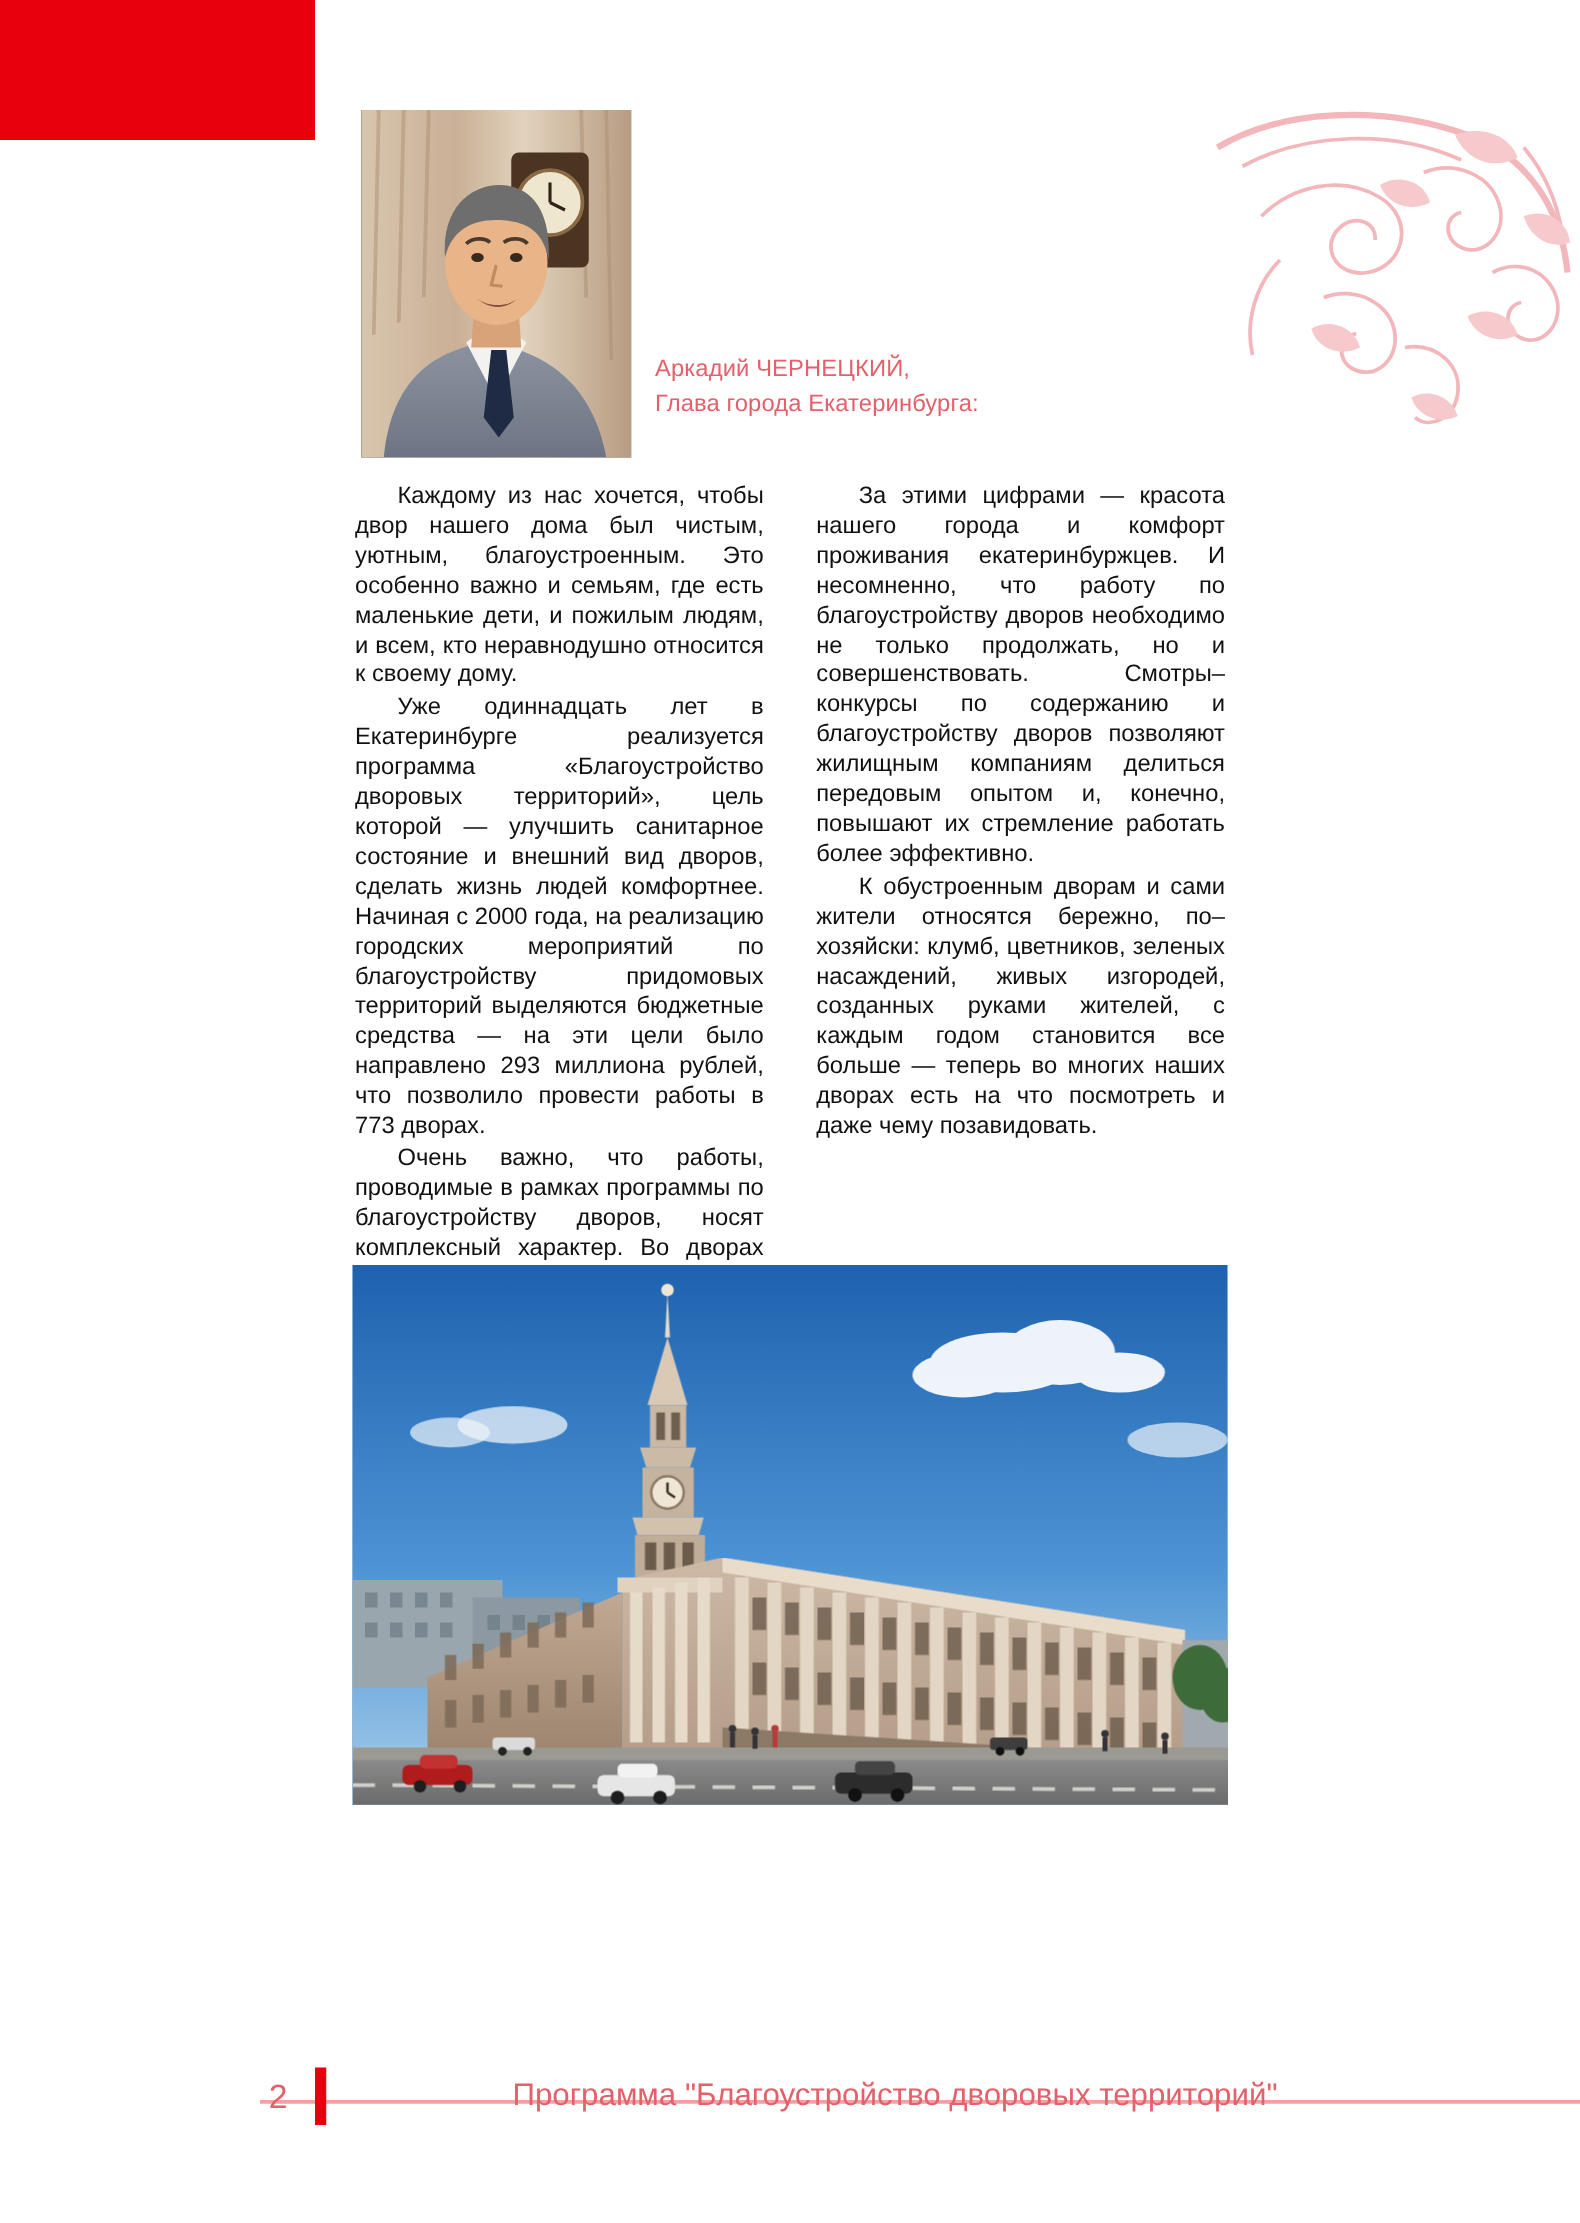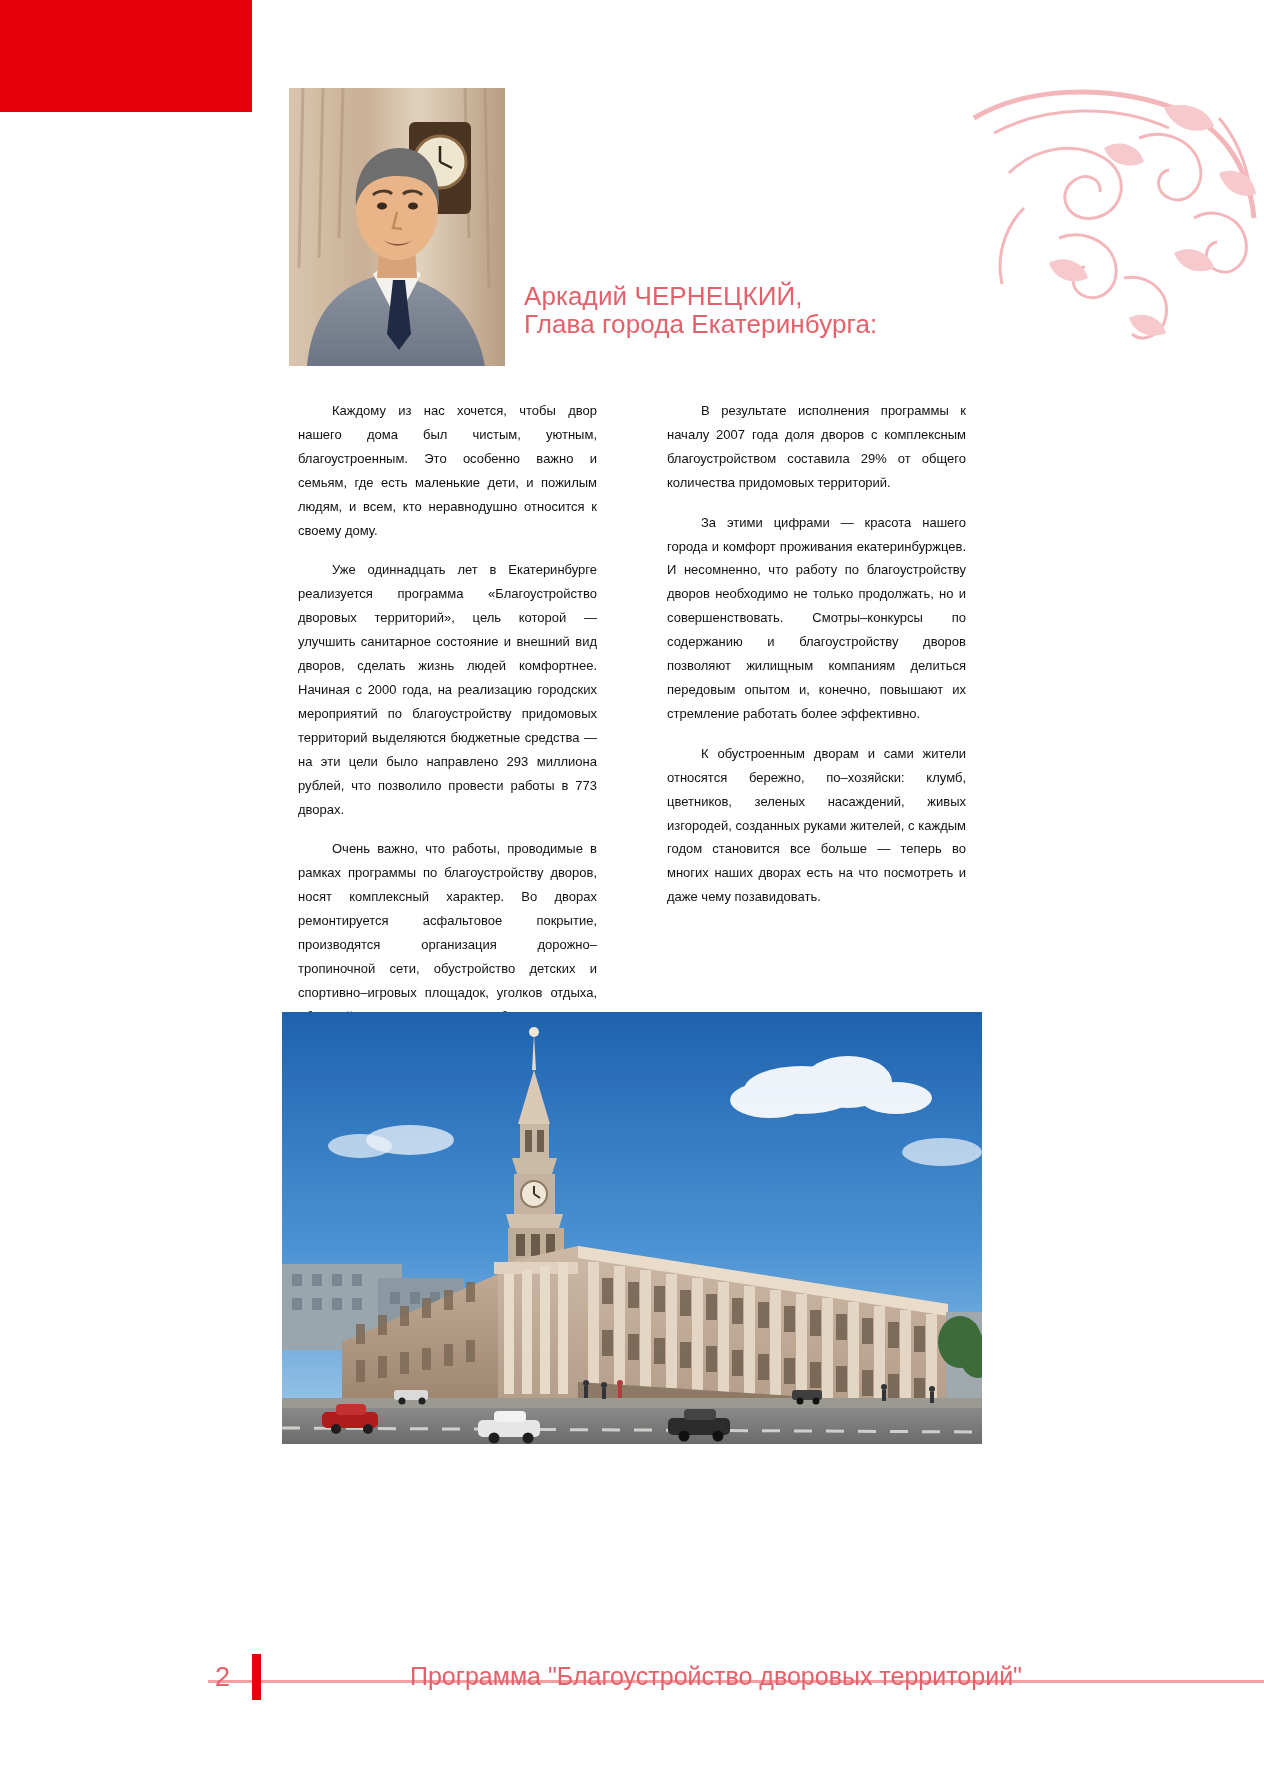--- a/index.html
+++ b/index.html
@@ -49,39 +49,39 @@
   }
   .portrait svg { display: block; }
 
   
   .attribution {
     position: absolute;
     left: 524px;
     top: 282px;
     width: 520px;
     color: #e4606a;
-    font-size: 26px;
+    font-size: 19px;
     line-height: 28px;
     letter-spacing: 0.1px;
   }
   .attribution .line { display: block; white-space: nowrap; }
 
   
   .columns {
     position: absolute;
     left: 282px;
     top: 383px;
     width: 700px;
     display: flex;
     gap: 38px;
   }
   .col { width: 331px; }
   .col p {
-    margin: 16px;
-    font-size: 13px;
+    margin: 2px;
+    font-size: 19px;
     line-height: 23.9px;
     text-align: justify;
     text-indent: 34px;
     color: #111;
   }
   .col p.noindent { text-indent: 0; }
 
   
   .cityhall {
     position: absolute;
@@ -220,21 +220,20 @@
   <span class="line">Глава города Екатеринбурга:</span>
 </div>
 
 <div class="columns">
   <div class="col">
     <p>Каждому из нас хочется, чтобы двор нашего дома был чистым, уютным, благоустроенным. Это особенно  важно и семьям, где есть маленькие дети, и пожилым людям, и всем, кто неравнодушно относится к своему дому.</p>
     <p>Уже одиннадцать лет в Екатеринбурге реализуется программа «Благоустройство дворовых территорий», цель которой — улучшить санитарное состояние и внешний вид дворов, сделать жизнь людей комфортнее. Начиная с 2000 года, на реализацию городских мероприятий по благоустройству придомовых территорий выделяются бюджетные средства — на эти цели было направлено 293 миллиона рублей, что позволило провести работы в 773 дворах.</p>
     <p>Очень важно, что работы, проводимые в рамках программы по благоустройству дворов, носят комплексный характер. Во дворах ремонтируется асфальтовое покрытие, производятся организация дорожно–тропиночной сети, обустройство детских и спортивно–игровых площадок, уголков отдыха, обустройство мест мусоросбора, ремонт контейнерных площадок, озеленение, устройство газонов</p>
   </div>
   <div class="col">
-    <p>В результате исполнения программы к началу 2007 года доля дворов с комплексным благоустройством составила 29% от общего количества придомовых территорий.</p>
     <p>За этими цифрами — красота нашего города и комфорт проживания екатеринбуржцев. И несомненно, что работу по благоустройству дворов необходимо не только продолжать, но и совершенствовать. Смотры–конкурсы по содержанию и благоустройству дворов позволяют жилищным компаниям делиться передовым опытом и, конечно, повышают их стремление работать более эффективно.</p>
     <p>К обустроенным дворам и сами жители относятся бережно, по–хозяйски: клумб, цветников, зеленых насаждений, живых изгородей, созданных руками жителей, с каждым годом становится все больше — теперь во многих наших дворах есть на что посмотреть и даже чему позавидовать.</p>
   </div>
 </div>
 
 <div class="cityhall">
   <svg width="700" height="432" viewBox="0 0 700 432" xmlns="http://www.w3.org/2000/svg">
     <defs>
       <linearGradient id="sky" x1="0" y1="0" x2="0" y2="1">
         <stop offset="0" stop-color="#1e62ae"></stop>

